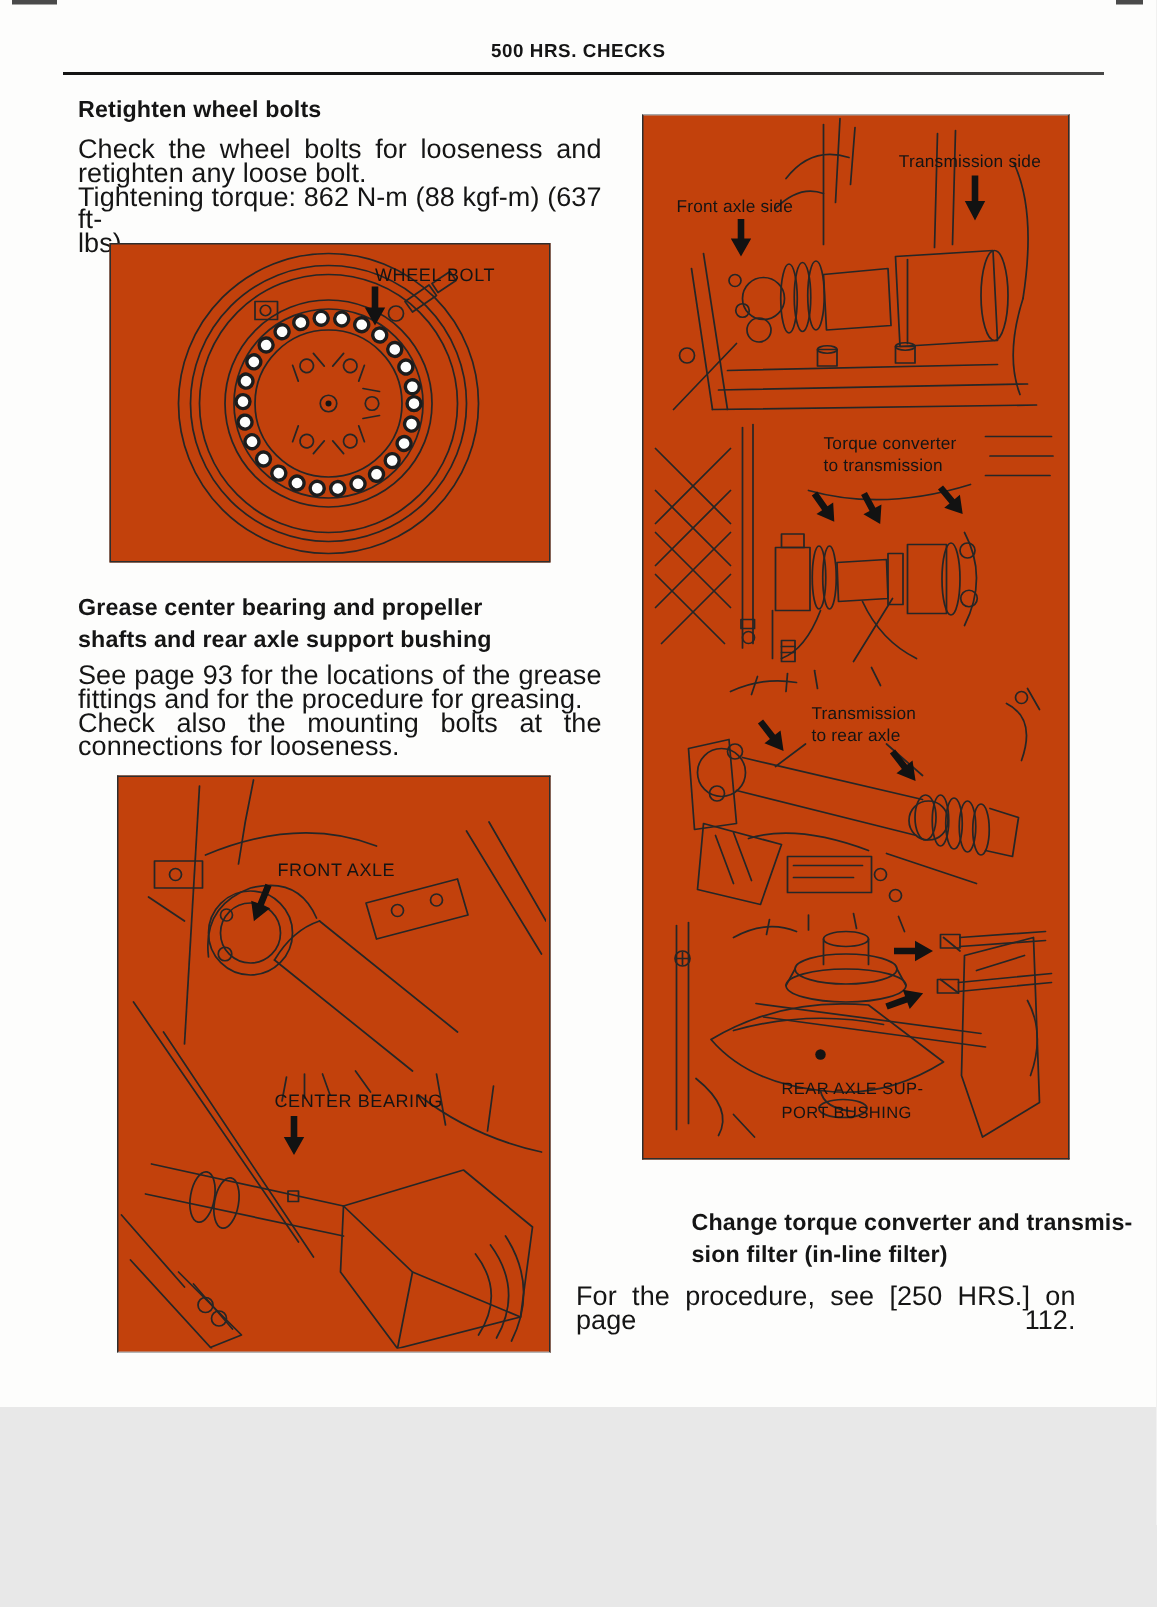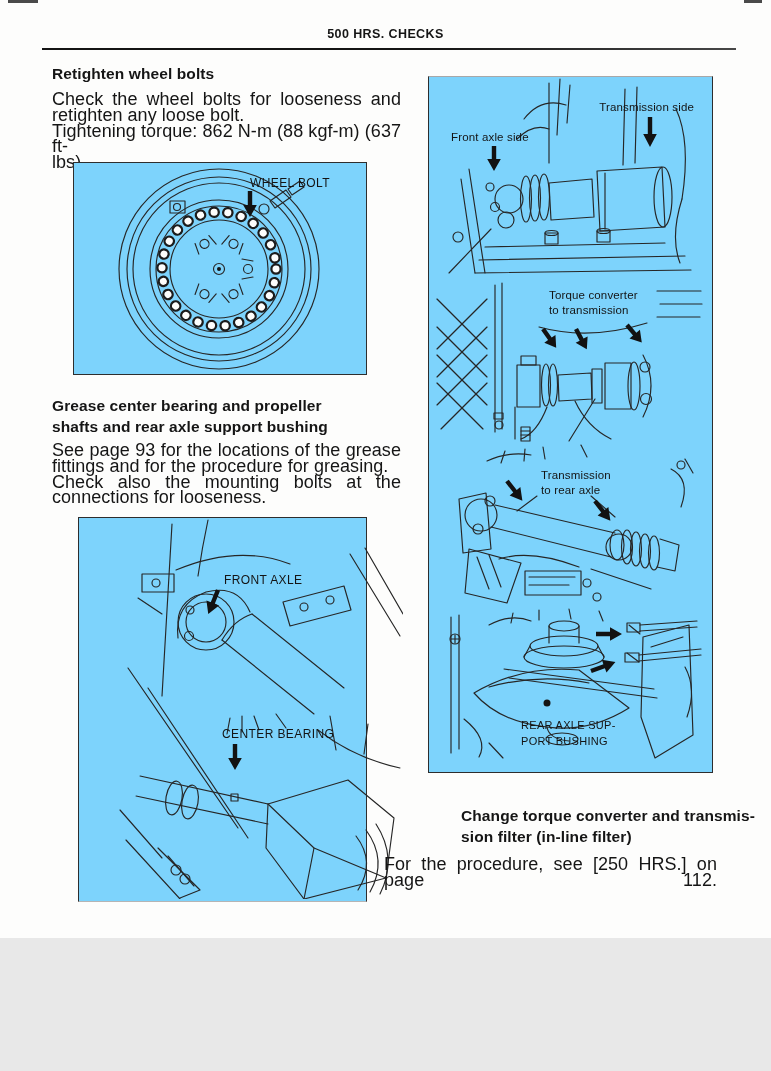--- a/index.html
+++ b/index.html
@@ -10,21 +10,21 @@
   }
   .abs{position:absolute;}
   .artifact{background:#2a2a2a;opacity:.85;}
   .hdr-title{left:0;right:0;top:27px;text-align:center;font-size:12.5px;font-weight:bold;letter-spacing:.4px;}
   .hdr-rule{left:42px;top:48px;width:694px;height:2.2px;background:linear-gradient(to right,#141414 55%,#474747);}
   .ftr-rule{left:46px;top:1013px;width:690px;height:2.2px;background:linear-gradient(to right,#141414 45%,#555);}
   .pageno{left:46px;top:1019px;font-size:15px;font-weight:bold;}
   h2{margin:0;font-size:15.5px;font-weight:bold;line-height:20.5px;letter-spacing:.1px;}
   .body-line{font-size:18px;line-height:15.8px;letter-spacing:.05px;}
   .jl{text-align:justify;text-align-last:justify;}
-  .figure{border:1.7px solid #2e2e2e;background:#7dd3fc;box-sizing:border-box;}
+  .figure{border:1.7px solid #2e2e2e;background:#c2410c;box-sizing:border-box;}
   .fig-right{border-top-color:#a8a8a8;}
   .fig-axle{border-bottom-color:#b5b5b5;}
   svg{display:block;}
   svg *{vector-effect:non-scaling-stroke;}
   .ln{fill:none;stroke:#262626;stroke-width:1.15;stroke-linecap:round;stroke-linejoin:round;}
   .arrow{fill:#121212;stroke:none;}
   svg text{font-family:"Liberation Sans",sans-serif;fill:#141414;}
   .t12{font-size:12px;letter-spacing:.4px;}
   .t11{font-size:11.5px;letter-spacing:.15px;}
   .t10{font-size:11px;letter-spacing:.3px;}
@@ -110,21 +110,21 @@
     <h2>shafts and rear axle support bushing</h2>
   </div>
 
   <div class="abs" style="left:52px;top:443px;width:349px;">
     <div class="body-line jl">See page 93 for the locations of the grease</div>
     <div class="body-line">fittings and for the procedure for greasing.</div>
     <div class="body-line jl">Check also the mounting bolts at the</div>
     <div class="body-line">connections for looseness.</div>
   </div>
 
-  <div class="abs figure fig-axle" style="left:78px;top:517px;width:289px;height:385px;padding-left:39px;">
+  <div class="abs figure fig-axle" style="left:78px;top:517px;width:289px;height:385px;">
     <svg width="285" height="381" viewBox="0 0 285 381">
 
       <g class="ln">
         <path d="M54,6 L44,178"></path>
         <path d="M90,2 Q84,30 80,58"></path>
         <path d="M58,52 Q120,26 172,46"></path>
         <path d="M24,56 h32 v18 h-32 z"></path>
         <circle cx="38" cy="65" r="4"></circle>
         <path d="M20,80 L44,96"></path>
         <path d="M60,120 Q56,86 88,74 Q120,66 132,94"></path>

